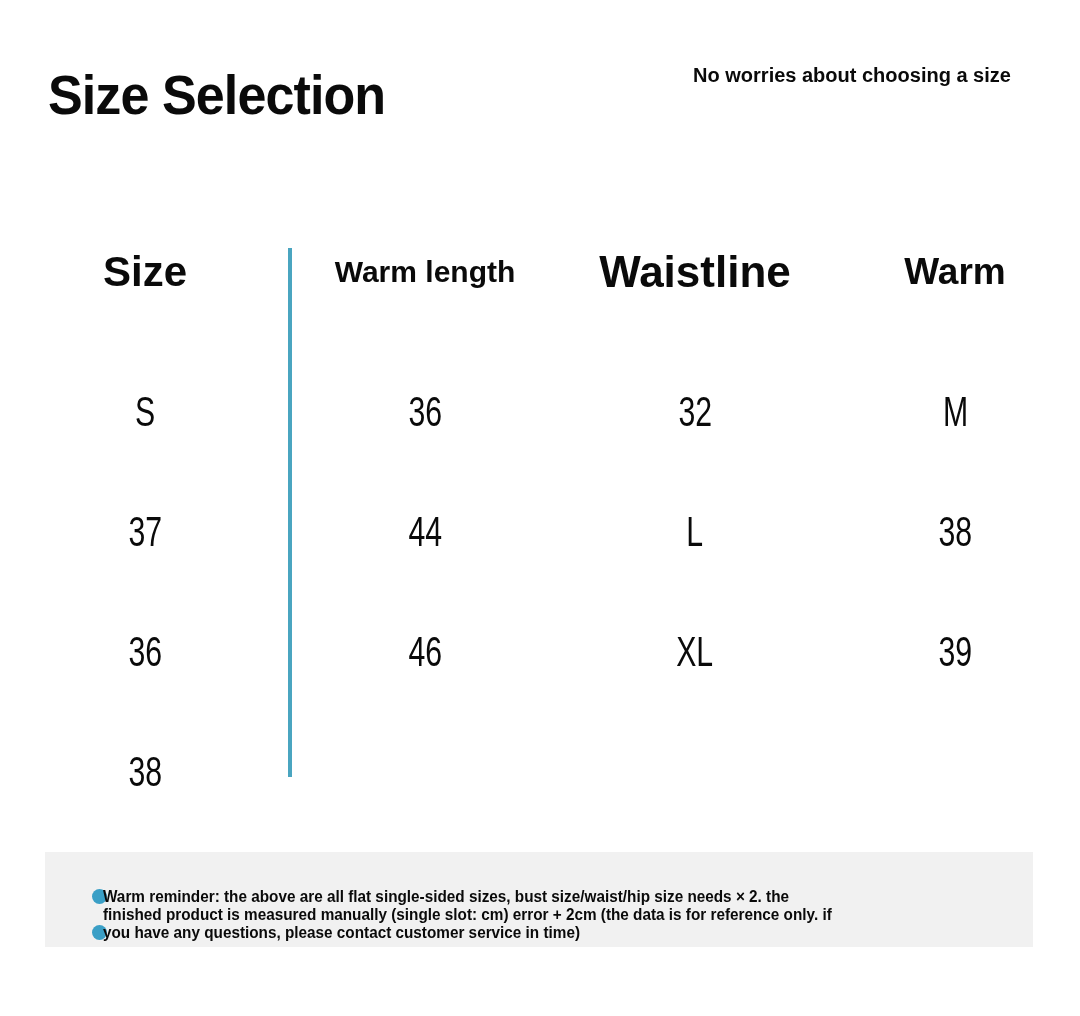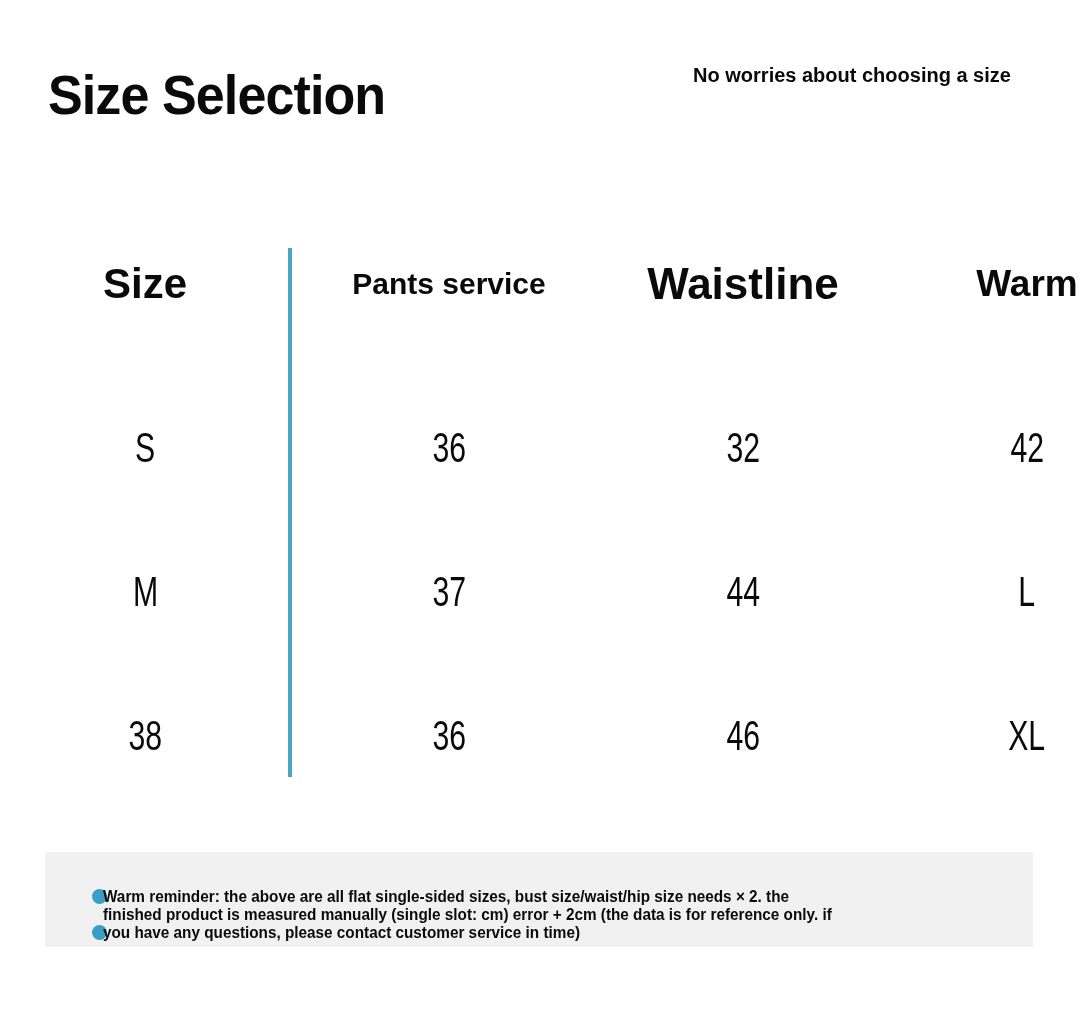--- a/index.html
+++ b/index.html
@@ -14,25 +14,24 @@
     white-space: nowrap;
   }
   .tagline {
     position: absolute; right: 42px; top: 64px; width: 372px;
     font-size: 20px; font-weight: bold; line-height: 1.12;
     text-align: center;
   }
 
   
   .size-table {
-    position: absolute; left: 0; top: 244px; width: 1004px;
+    position: absolute; left: 0; top: 232px; width: 1004px;
     display: grid;
     grid-template-columns: 290px 270px 270px 250px;
     grid-auto-rows: 120px;
-    gap: 24px;
   }
   .size-table .hdr-row-cell { height: 80px; }
   .cell {
     display: flex; align-items: center; justify-content: center;
     text-align: center;
   }
   .hdr { font-weight: bold; }
   .hdr-size      { font-size: 42px; }
   .hdr-pants     { font-size: 30px; }
   .hdr-waist     { font-size: 44px; }
@@ -69,35 +68,32 @@
   .bullet-2 { top: 73px; }
 </style>
 </head>
 <body>
 
 <div class="page-title">Size Selection</div>
 <div class="tagline">No worries about choosing a size</div>
 
 <div class="size-table">
   <div class="cell hdr hdr-size hdr-row-cell">Size</div>
-  <div class="cell hdr hdr-pants hdr-row-cell">Pants service</div>
+  <div class="cell hdr hdr-pants hdr-row-cell">Warm length</div>
   <div class="cell hdr hdr-waist hdr-row-cell">Waistline</div>
   <div class="cell hdr hdr-hips hdr-row-cell">Warm</div>
 
   <div class="cell">
       <span class="val">S</span>
     </div>
   <div class="cell">
       <span class="val">36</span>
     </div>
   <div class="cell">
       <span class="val">32</span>
-    </div>
-  <div class="cell">
-      <span class="val">42</span>
     </div>
 
   <div class="cell">
       <span class="val">M</span>
     </div>
   <div class="cell">
       <span class="val">37</span>
     </div>
   <div class="cell">
       <span class="val">44</span>

